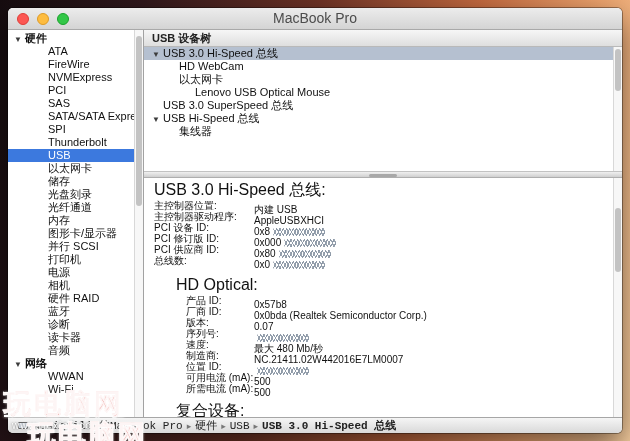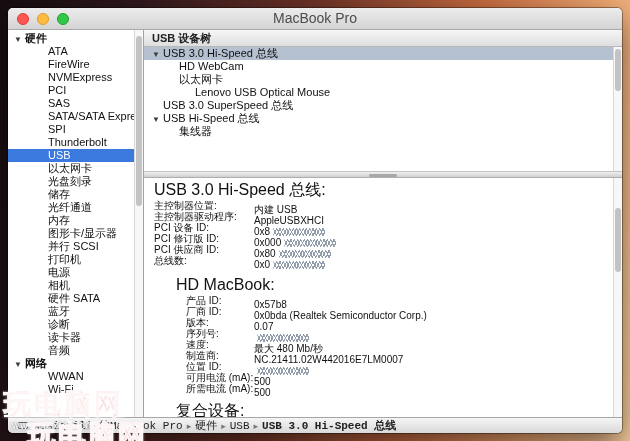--- a/index.html
+++ b/index.html
@@ -142,28 +142,28 @@
 
             <div class="side-item sel">
               <span>USB</span>
             </div>
 
             <div class="side-item">
               <span>以太网卡</span>
             </div>
 
             <div class="side-item">
+              <span>储存</span>
+            </div>
+
+            <div class="side-item">
               <span>光盘刻录</span>
             </div>
 
             <div class="side-item">
-              <span>储存</span>
-            </div>
-
-            <div class="side-item">
               <span>光纤通道</span>
             </div>
 
             <div class="side-item">
               <span>内存</span>
             </div>
 
             <div class="side-item">
               <span>图形卡/显示器</span>
             </div>
@@ -178,21 +178,21 @@
 
             <div class="side-item">
               <span>电源</span>
             </div>
 
             <div class="side-item">
               <span>相机</span>
             </div>
 
             <div class="side-item">
-              <span>硬件 SATA</span>
+              <span>硬件 RAID</span>
             </div>
 
             <div class="side-item">
               <span>蓝牙</span>
             </div>
 
             <div class="side-item">
               <span>诊断</span>
             </div>
 
@@ -295,21 +295,21 @@
               <span class="dlabel">PCI 供应商 ID:</span>
               <span class="dval"><span>0x80</span><span class="scribble show"></span></span>
             </div>
 
             <div class="drow">
               <span class="dlabel">总线数:</span>
               <span class="dval"><span>0x0</span><span class="scribble show"></span></span>
             </div>
           </div>
         <div class="gap-b"></div>
-        <div class="dtitle ind1">HD MacBook:</div>
+        <div class="dtitle ind1">HD Optical:</div>
         <div class="gap-c"></div>
         <div>
 
             <div class="drow ind2">
               <span class="dlabel">产品 ID:</span>
               <span class="dval"><span>0x57b8</span></span>
             </div>
 
             <div class="drow ind2">
               <span class="dlabel">厂商 ID:</span>

